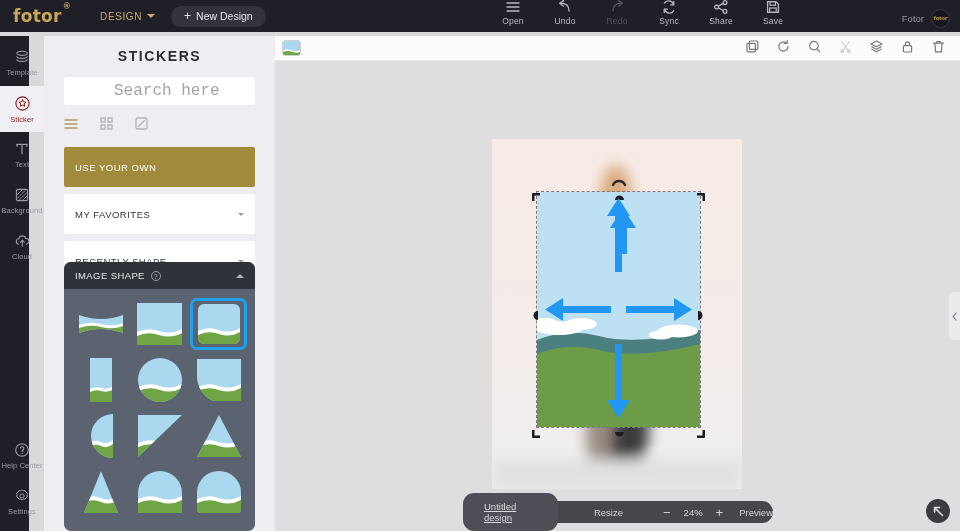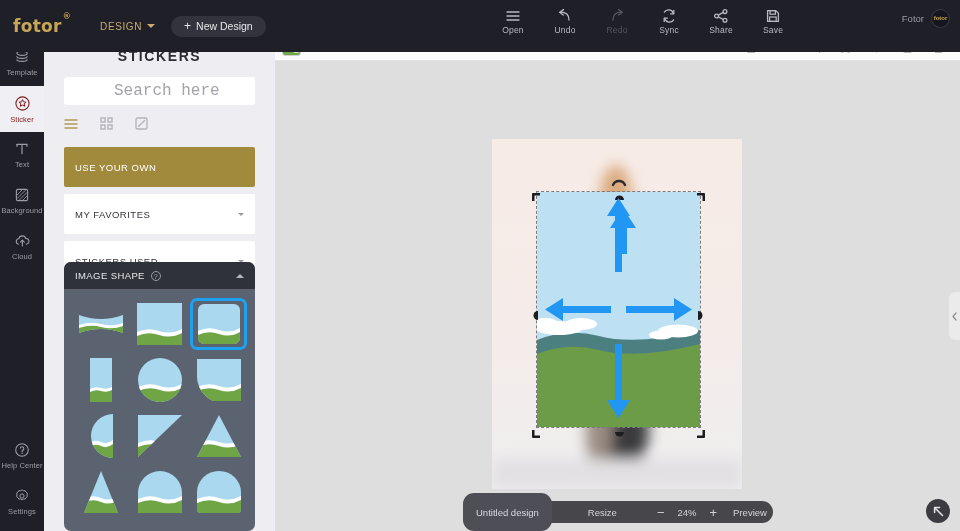--- a/index.html
+++ b/index.html
@@ -6,21 +6,21 @@
   html, body {
     width: 960px; height: 531px;
     overflow: hidden;
     font-family: "Liberation Sans", sans-serif;
     background: #d9d9dc;
   }
   .app { position: relative; width: 960px; height: 531px; }
 
   
   .topbar {
-    position: absolute; left: 0; top: 0; width: 960px; height: 52px;
+    position: absolute; left: 0; top: 0; width: 960px; height: 32px;
     background: #1f1f27; display: flex; align-items: center;
     z-index: 40;
   }
   .brand {
     color: #c9a557; font-size: 17px; font-weight: bold;
     letter-spacing: .3px; margin-left: 13px; position: relative;
     font-family: "DejaVu Sans", sans-serif;
   }
   .brand sup { font-size: 8px; position: relative; top: -6px; left: 1px; }
   .design-menu {
@@ -35,21 +35,21 @@
   .new-design {
     margin-left: 16px; background: #33333d; color: #e7e7ea;
     border-radius: 13px; height: 21px; padding: 0 13px;
     display: flex; align-items: center; gap: 5px; font-size: 10.5px;
     cursor: pointer;
   }
   .new-design .plus { color: #e7e7ea; font-size: 12px; line-height: 1; }
 
   .top-actions {
     position: absolute; left: 497px; top: 0; height: 36px;
-    display: flex; align-items: flex-start; gap: 20px; padding-top: 9px;
+    display: flex; align-items: flex-start; gap: 20px; padding-top: 0;
   }
   .tact {
     width: 32px; display: flex; flex-direction: column; align-items: center;
     gap: 2px; cursor: pointer; color: #b9b9c0;
   }
   .tact.disabled { color: #55555e; cursor: default; }
   .tact .lbl { font-size: 8.5px; letter-spacing: .2px; }
   .tact svg { display: block; }
 
   .user-area {
@@ -59,21 +59,21 @@
   .user-name { color: #9a9aa2; font-size: 9.5px; }
   .avatar {
     width: 19px; height: 19px; border-radius: 50%;
     background: #16161c; color: #c9a557; font-size: 6px; font-weight: bold;
     display: flex; align-items: center; justify-content: center;
     border: 1px solid #3a3a44;
   }
 
   
   .rail {
-    position: absolute; left: 0; top: 36px; width: 44px; height: 495px;
+    position: absolute; left: 0; top: 36px; width: 29px; height: 495px;
     background: #1f1f27; z-index: 35;
   }
   .rail-item {
     width: 44px; height: 46px; display: flex; flex-direction: column;
     align-items: center; justify-content: center; gap: 3px;
     color: #9c9ca6; cursor: pointer;
   }
   .rail-item .rl { font-size: 7.5px; letter-spacing: .1px; white-space: nowrap; }
   .rail-item.active { background: #f0eff3; color: #7f1d1d; }
   .rail-bottom { position: absolute; left: 0; bottom: 6px; width: 44px; }
@@ -185,22 +185,22 @@
   }
   .arrow-svg { position: absolute; left: 0; top: 0; pointer-events: none; }
 
   
   .statusbar {
     position: absolute; left: 188px; bottom: 8px; width: 310px; height: 22px;
     background: rgba(56,56,62,.92); border-radius: 11px;
     display: flex; align-items: center; color: #d5d5da; font-size: 9.5px;
   }
   .sb-name {
-    background: #4e4e56; border-radius: 11px; height: 38px; padding: 0 13px;
-    display: flex; align-items: center; color: #d9d9de; cursor: pointer;
+    background: #4e4e56; border-radius: 11px; height: 38px; padding: 0 21px;
+    display: flex; align-items: center; color: #d9d9de; cursor: pointer; text-decoration: underline;
   }
   .sb-item { cursor: pointer; }
   .zoom-ctl { display: flex; align-items: center; gap: 13px; }
   .zbtn { cursor: pointer; font-size: 13px; line-height: 1; color: #d5d5da; }
 
   .fit-btn {
     position: absolute; right: 10px; bottom: 8px; width: 24px; height: 24px;
     border-radius: 50%; background: #3b3b41; display: flex;
     align-items: center; justify-content: center; cursor: pointer;
   }
@@ -394,21 +394,21 @@
 
     <div class="cat-list">
       <div class="cat gold">
         <span>USE YOUR OWN</span>
       </div>
       <div class="cat">
         <span>MY FAVORITES</span>
         <span class="mini-chev"></span>
       </div>
       <div class="cat">
-        <span>STICKERS USED</span>
+        <span>RECENTLY SHAPE</span>
         <span class="mini-chev"></span>
       </div>
     </div>
 
     <div class="shape-sec">
       <div class="shape-head">
         <span class="left">
           <span>IMAGE SHAPE</span>
           <span class="q-icon">?</span>
         </span>

